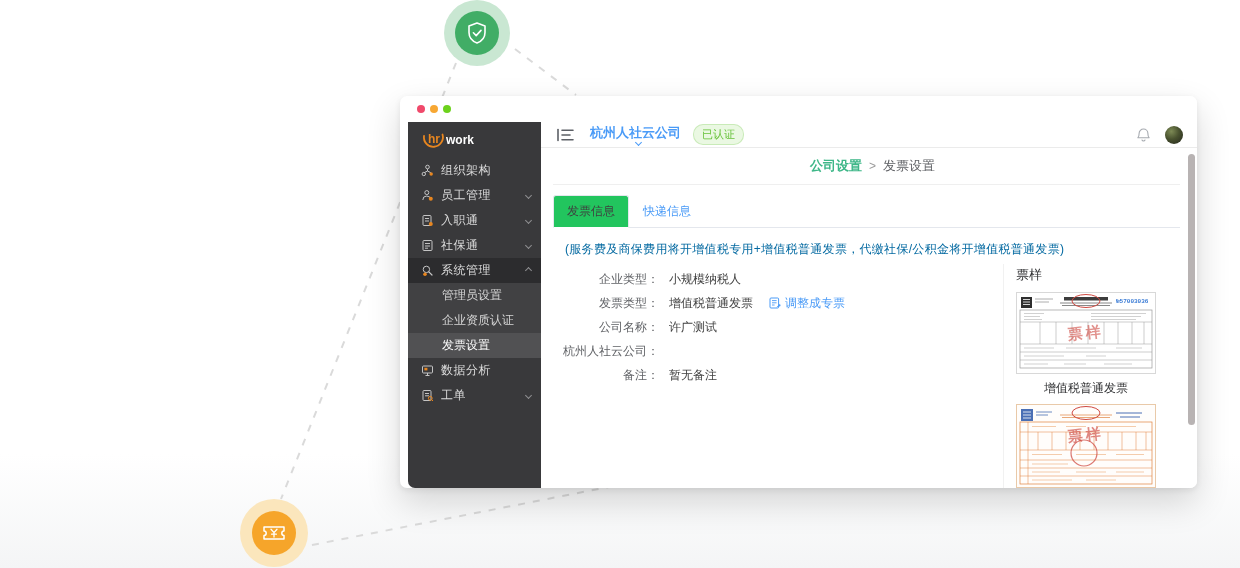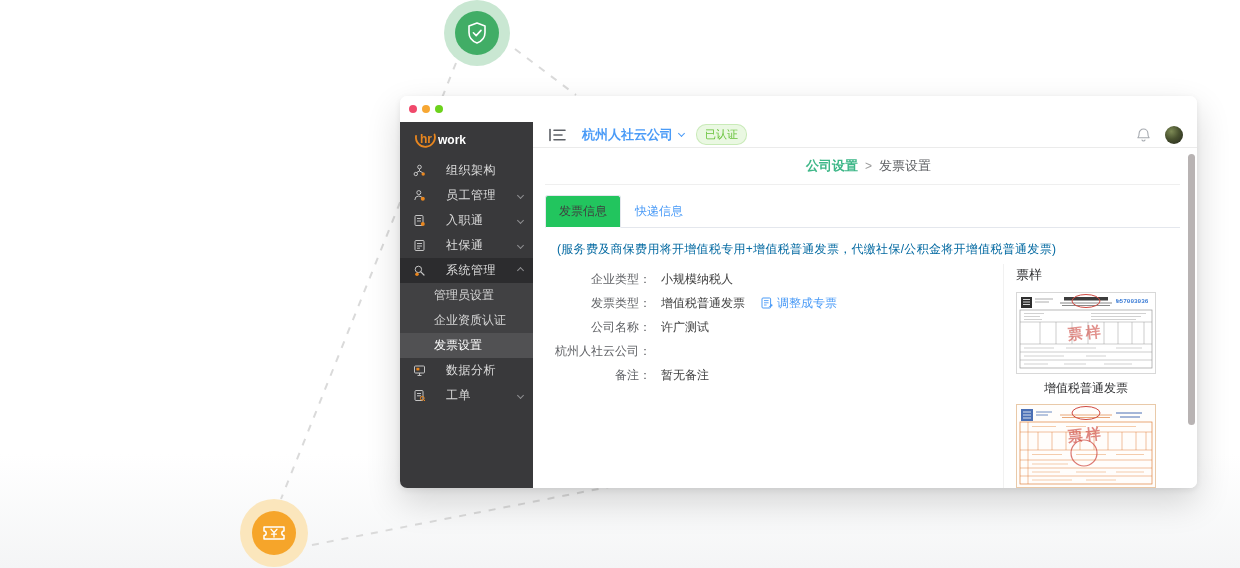--- a/index.html
+++ b/index.html
@@ -17,48 +17,49 @@
   .deco-green-outer { left:444px; top:0px; width:66px; height:66px; background:#c9e7d2; }
   .deco-green-inner { width:44px; height:44px; background:#41ad66; display:flex; align-items:center; justify-content:center; border-radius:50%; }
   .deco-orange-outer { left:240px; top:499px; width:68px; height:68px; background:#fbe6bc; }
   .deco-orange-inner { width:44px; height:44px; background:#f6a52a; display:flex; align-items:center; justify-content:center; border-radius:50%; }
 
   
   .window {
     position:absolute; left:400px; top:96px; width:797px; height:392px;
     background:#fff; border-radius:7px;
     box-shadow:0 14px 34px rgba(0,0,0,.16), 0 2px 6px rgba(0,0,0,.08);
+    padding-left:8px;
   }
   .titlebar { height:26px; display:flex; align-items:center; padding-left:9px; background:#fff; border-radius:7px 7px 0 0; }
   .tl-dot { width:8px; height:8px; border-radius:50%; margin-right:5px; }
   .tl-close { background:#f0496b; }
   .tl-min { background:#f7a733; }
   .tl-max { background:#6cd21c; }
 
   .win-body { display:flex; height:366px; }
 
   
   .sidebar { width:133px; background:#39393b; border-radius:0 0 0 7px; flex-shrink:0; overflow:hidden; }
   .logo { height:36px; display:flex; align-items:center; padding-left:12px; }
   .menu-item { height:25px; display:flex; align-items:center; padding:0 10px 0 13px; color:#dcdcdc; font-size:12px; cursor:pointer; position:relative; }
-  .menu-item .mi-label { margin-left:20px; letter-spacing:.5px; }
+  .menu-item .mi-label { margin-left:7px; letter-spacing:.5px; }
   .menu-item.expanded { background:#2c2c2e; }
   .submenu { background:#414143; }
   .sub-item { height:25px; display:flex; align-items:center; padding-left:34px; color:#d6d6d6; font-size:12px; cursor:pointer; }
   .sub-item.active { background:#515153; color:#ffffff; }
   .chev { width:5px; height:5px; border:solid #8f8f91; border-width:0 1px 1px 0; display:inline-block; margin-left:auto; }
   .chev.down { transform:rotate(45deg); }
   .chev.up { transform:rotate(-135deg); }
   .micon { width:13px; height:13px; flex-shrink:0; }
 
   
   .content { flex:1; display:flex; flex-direction:column; position:relative; background:#fff; border-radius:0 0 7px 0; }
   .topbar { height:38px; display:flex; align-items:center; padding:0 14px 0 16px; border-bottom:1px solid #ebebeb; }
   .fold-icon { width:17px; height:14px; cursor:pointer; }
-  .company { margin-left:16px; font-size:13px; font-weight:bold; color:#4a9bf7; cursor:pointer; display:flex; align-items:center; }
+  .company { margin-left:16px; font-size:13px; font-weight:bold; color:#4a9bf7; cursor:pointer; display:flex; align-items:center;flex-direction:column; }
   .company .cchev { width:5px; height:5px; border:solid #4a9bf7; border-width:0 1px 1px 0; transform:rotate(45deg); display:inline-block; margin:-2px 0 0 6px; }
   .badge { margin-left:12px; font-size:11px; color:#67c23a; background:#eaf8e2; border:1px solid rgba(103,194,58,.25); border-radius:10px; padding:2px 8px; }
   .topbar-right { margin-left:auto; display:flex; align-items:center; }
   .bell { width:15px; height:16px; cursor:pointer; }
   .avatar { width:18px; height:18px; border-radius:50%; margin-left:14px; cursor:pointer;
             background:radial-gradient(circle at 35% 30%, #7d8a55 0%, #49522f 45%, #23261c 100%); }
 
   .scrollwrap { flex:1; position:relative; padding:0 17px 0 12px; }
   .breadcrumb { height:37px; display:flex; align-items:center; padding-left:12px; border-bottom:1px solid #efefef; font-size:13px;justify-content:center; }
   .bc-parent { color:#3eb788; font-weight:bold; cursor:pointer; }

